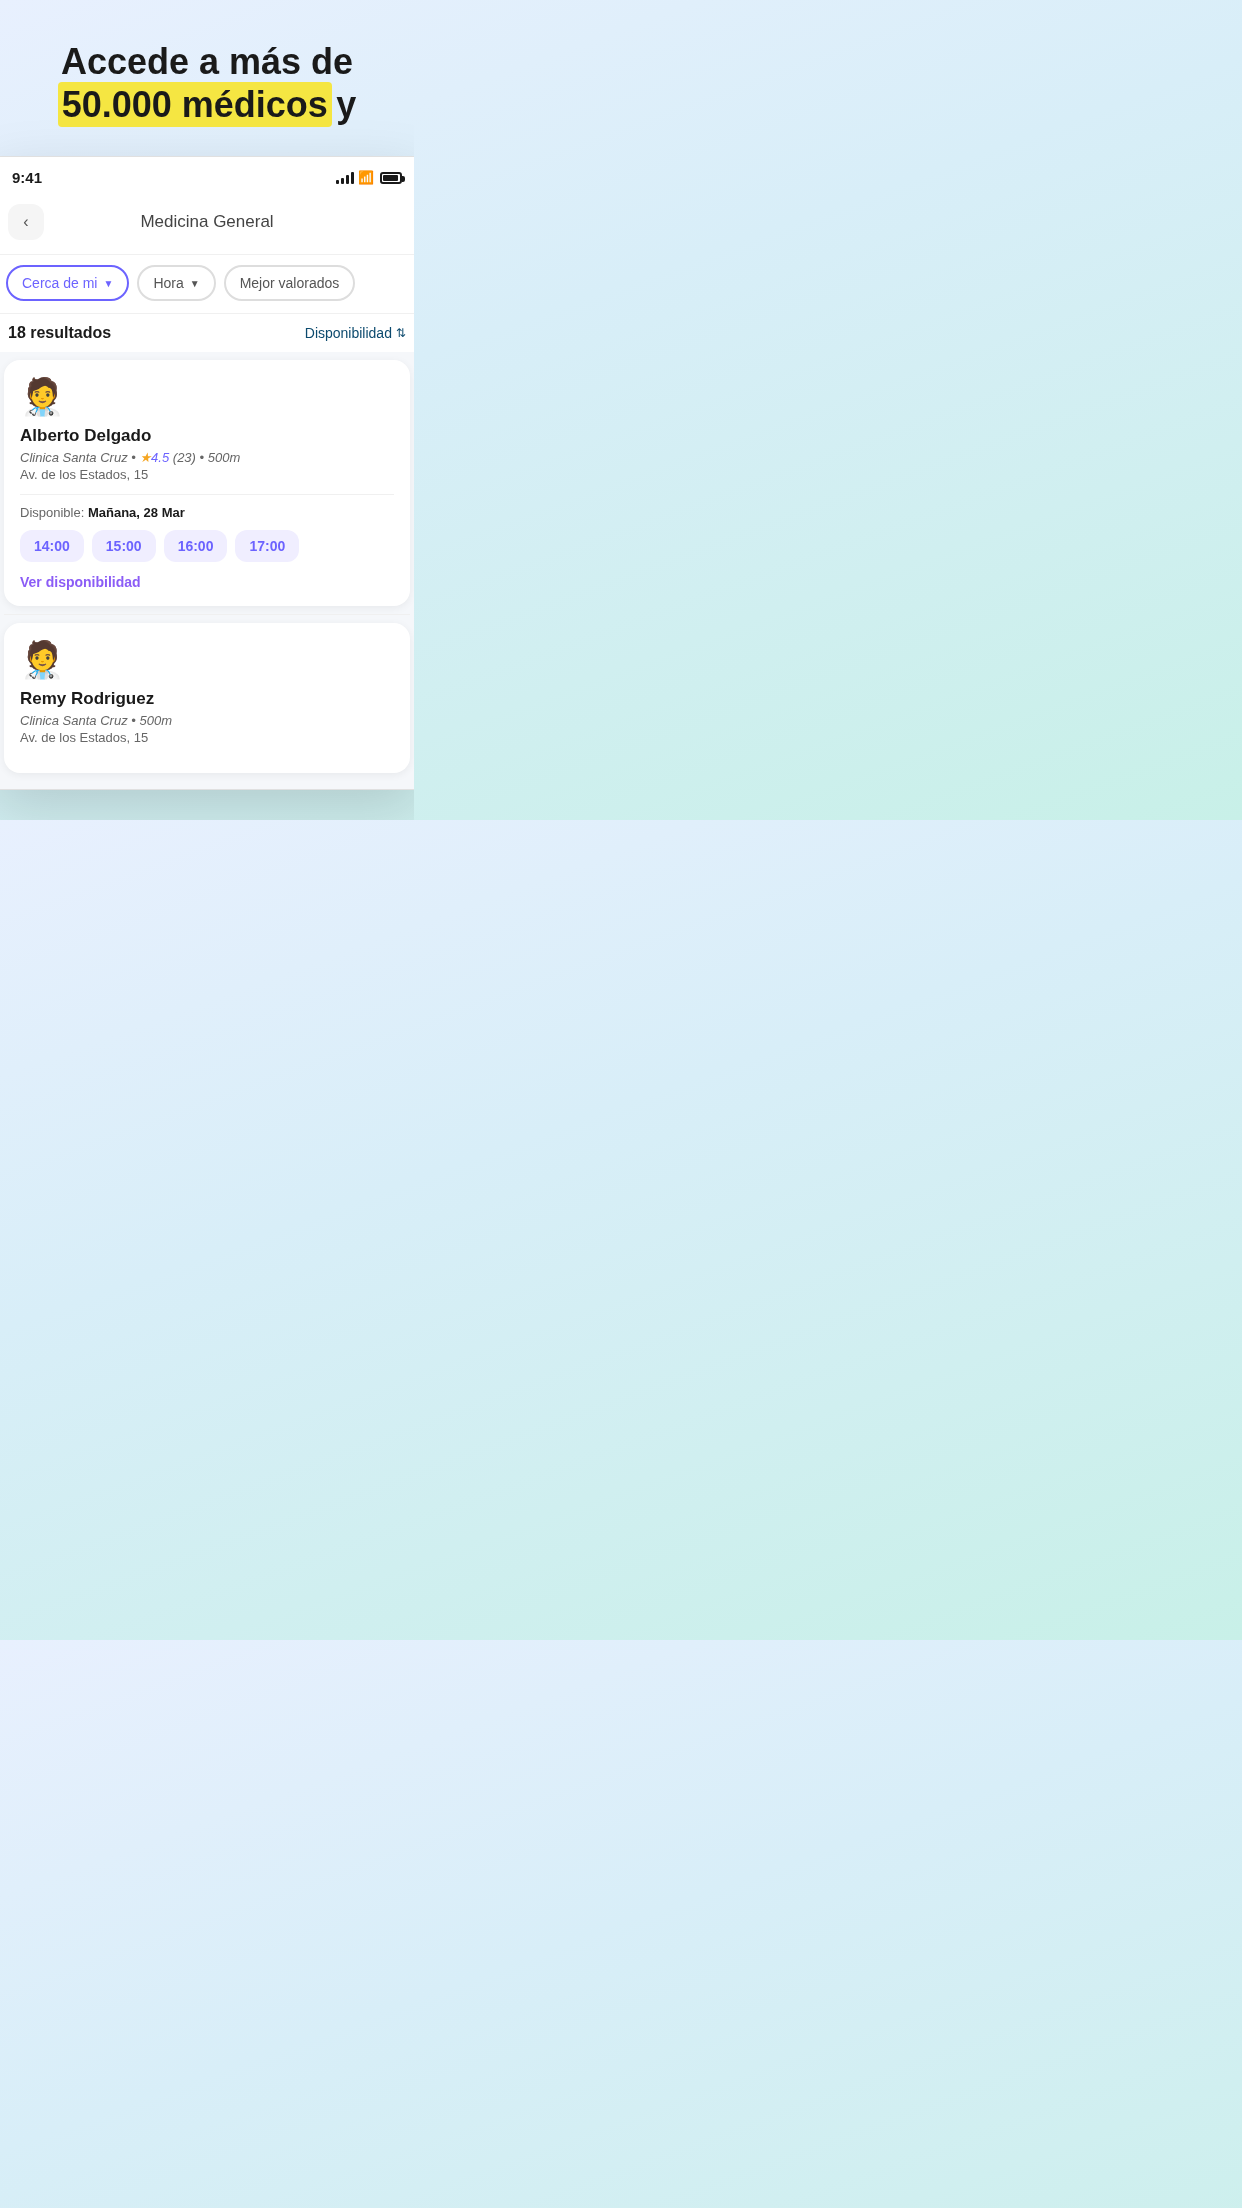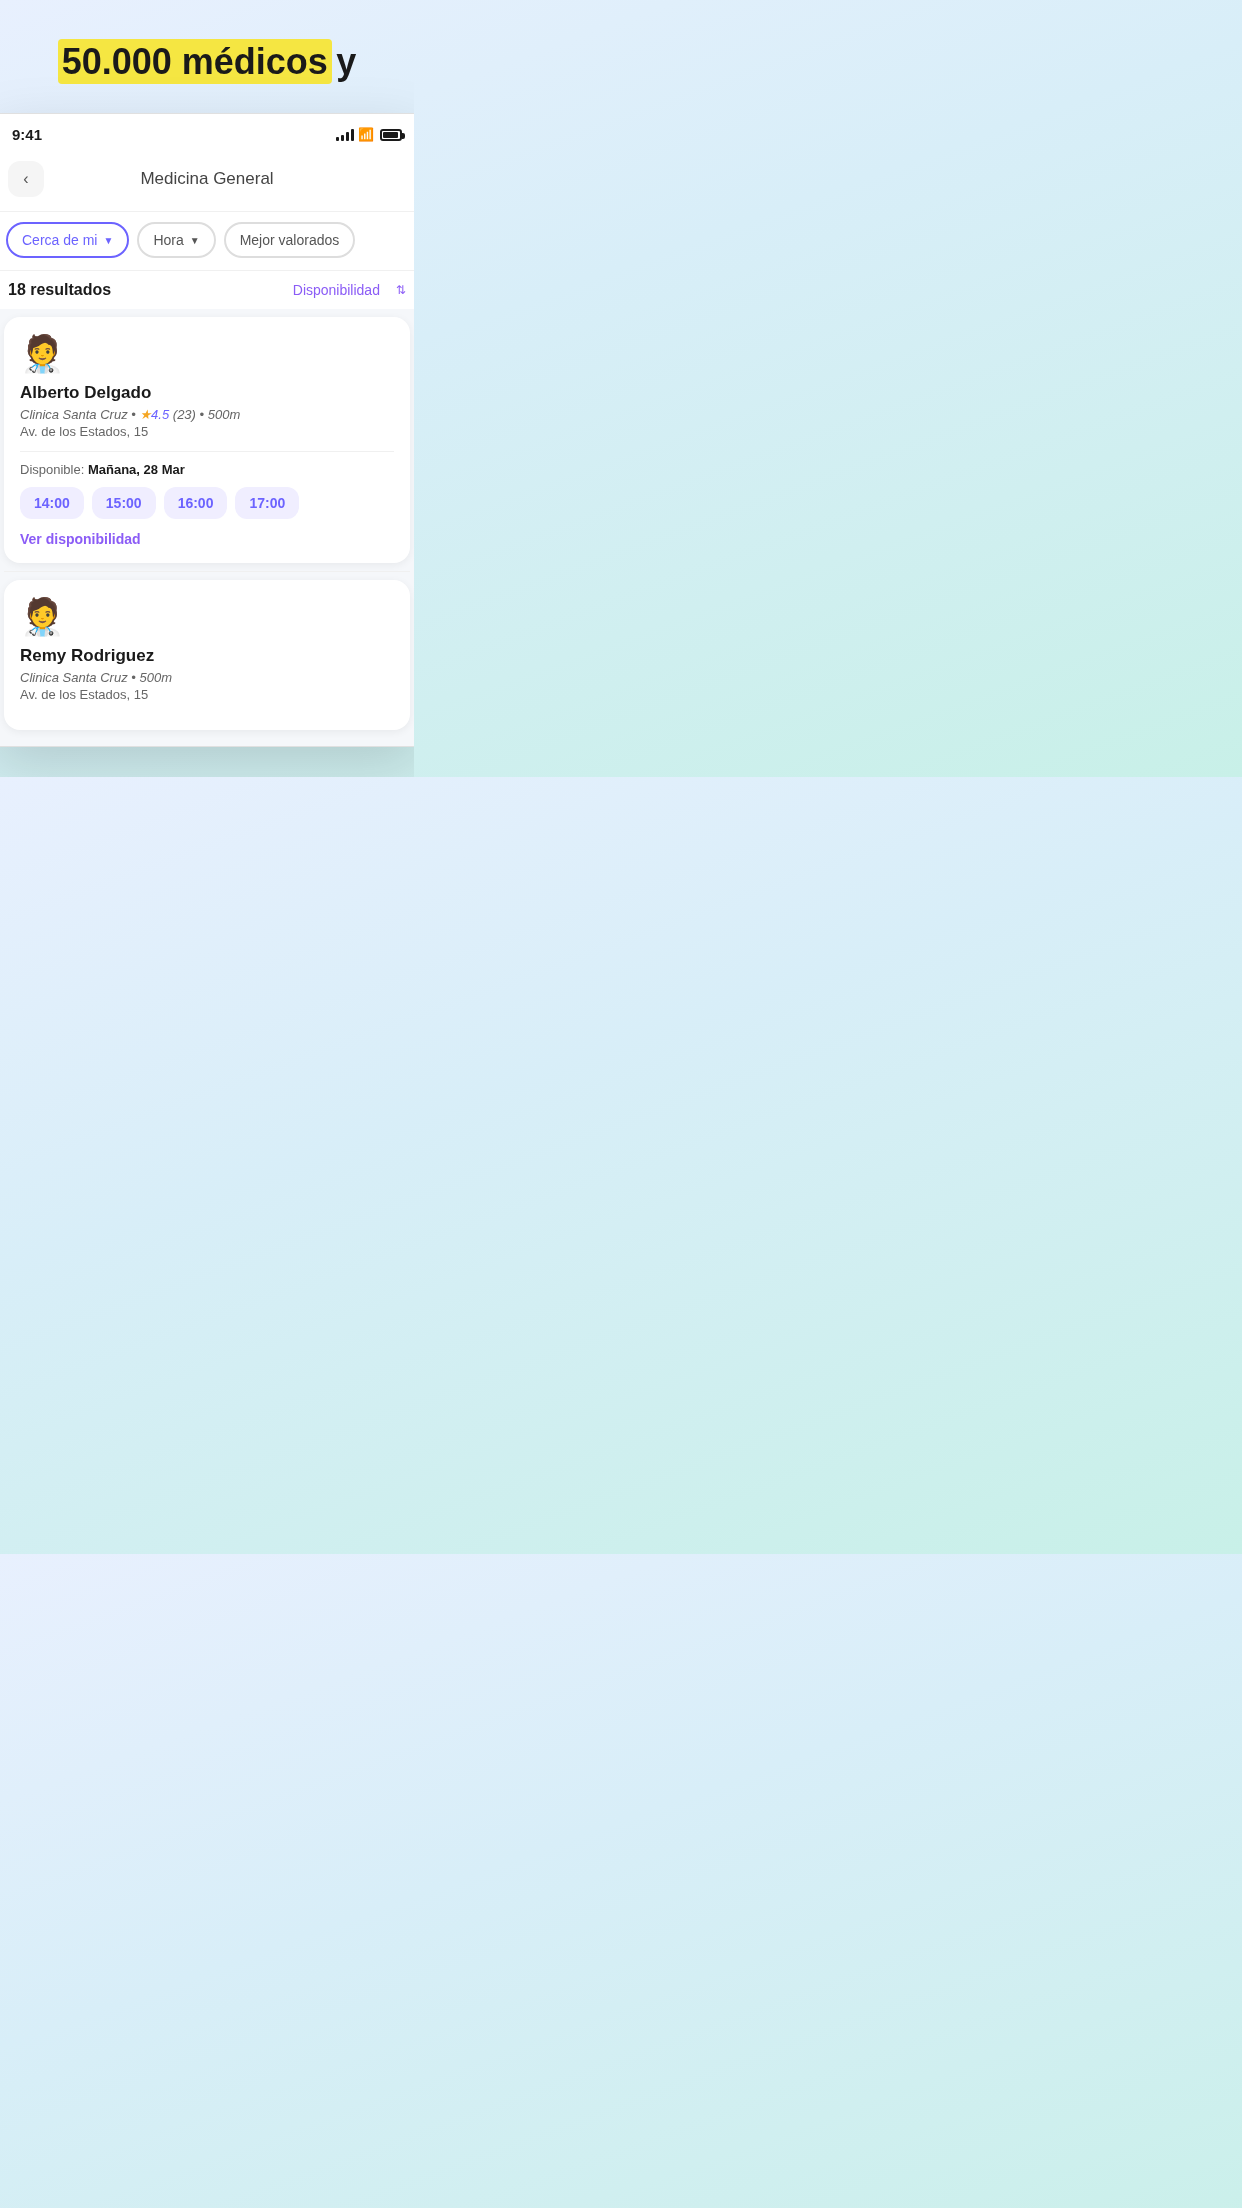--- a/index.html
+++ b/index.html
@@ -203,24 +203,24 @@
     }
 
     .results-count {
       font-size: 16px;
       font-weight: 700;
       color: #1a1a1a;
     }
 
     .sort-btn {
       font-size: 14px;
-      color: #8b5cf6;
-      display: flex;
-      align-items: center;
-      gap: 16px;
+      color: #0c4a6e;
+      display: flex;
+      align-items: center;
+      gap: 4px;
       cursor: pointer;
     }
 
     .sort-arrows {
       font-size: 12px;
     }
 
     .doctor-card {
       background: #fff;
       margin: 8px 12px;
@@ -316,20 +316,21 @@
       margin: 8px 12px 16px;
       border-radius: 16px;
       padding: 16px;
       box-shadow: 0 2px 8px rgba(0,0,0,0.06);
     }
   </style>
 </head>
 <body>
 
 <div class="headline">
+  <span class="headline-line1">Accede a más de</span>
   <div>
     <span class="headline-line2 highlight">50.000 médicos</span>
     <span class="headline-line2"> y</span>
   </div>
 </div>
 
 <div class="phone-frame">
 
   <div class="status-bar">
     <span class="status-time">9:41</span>

